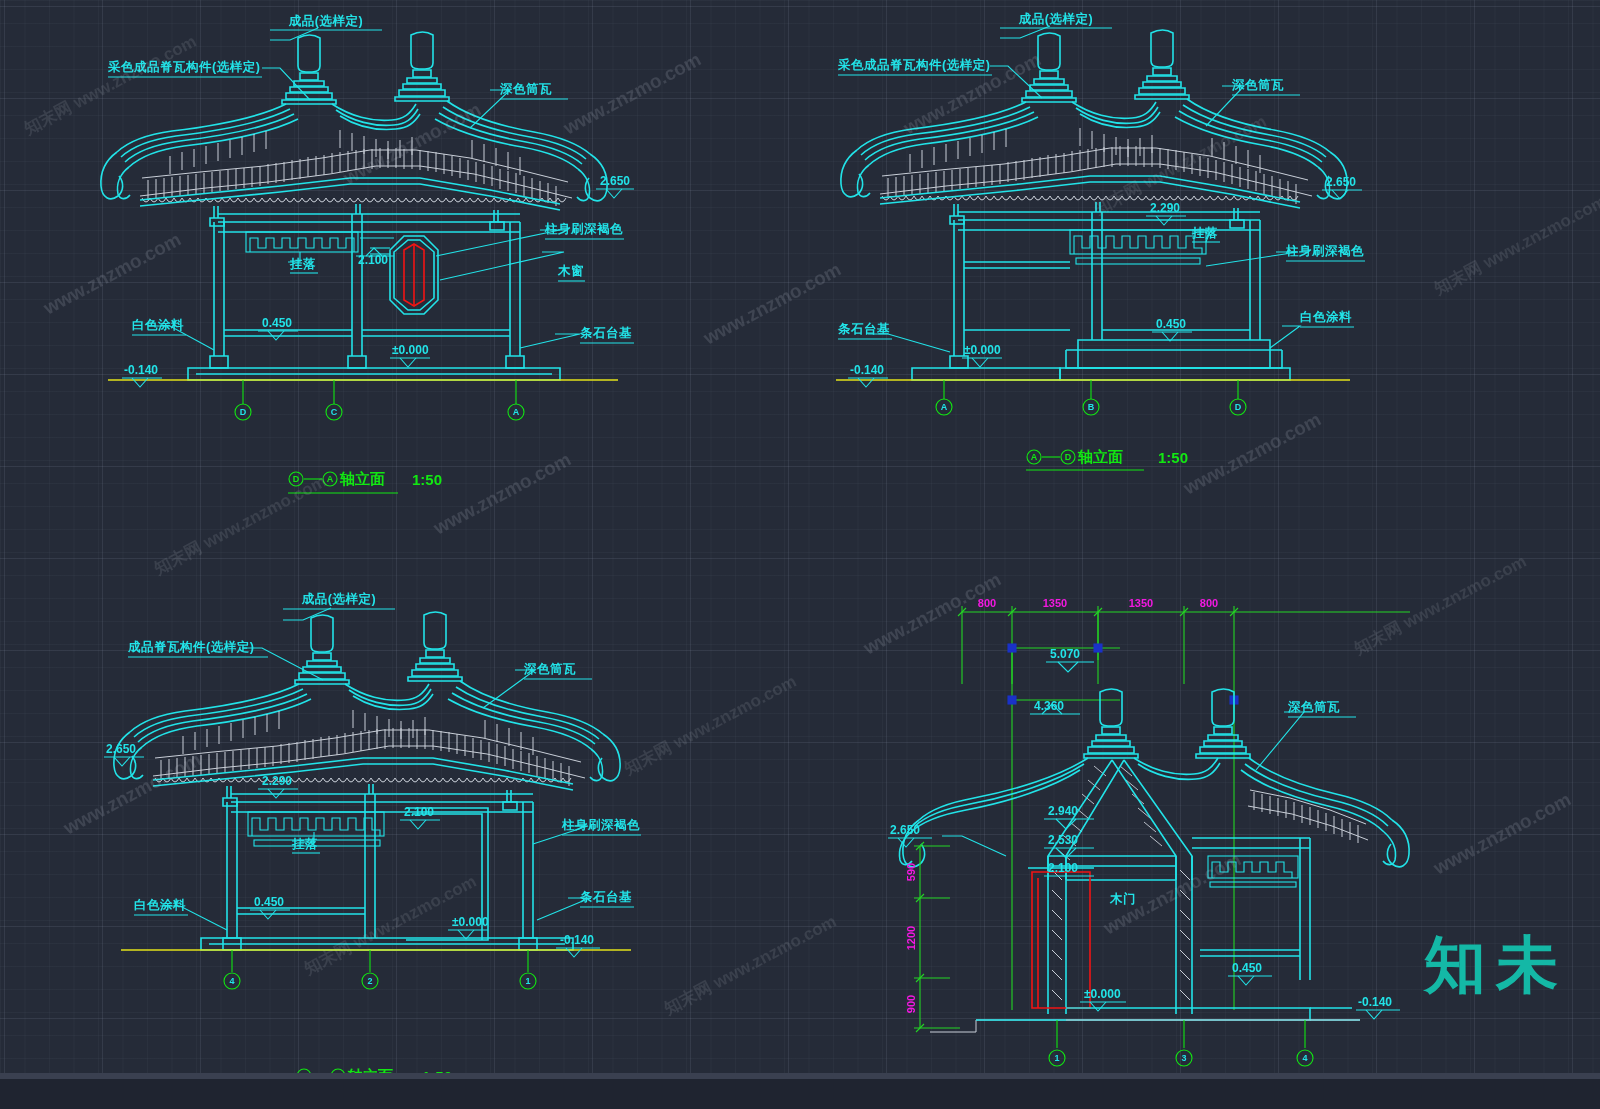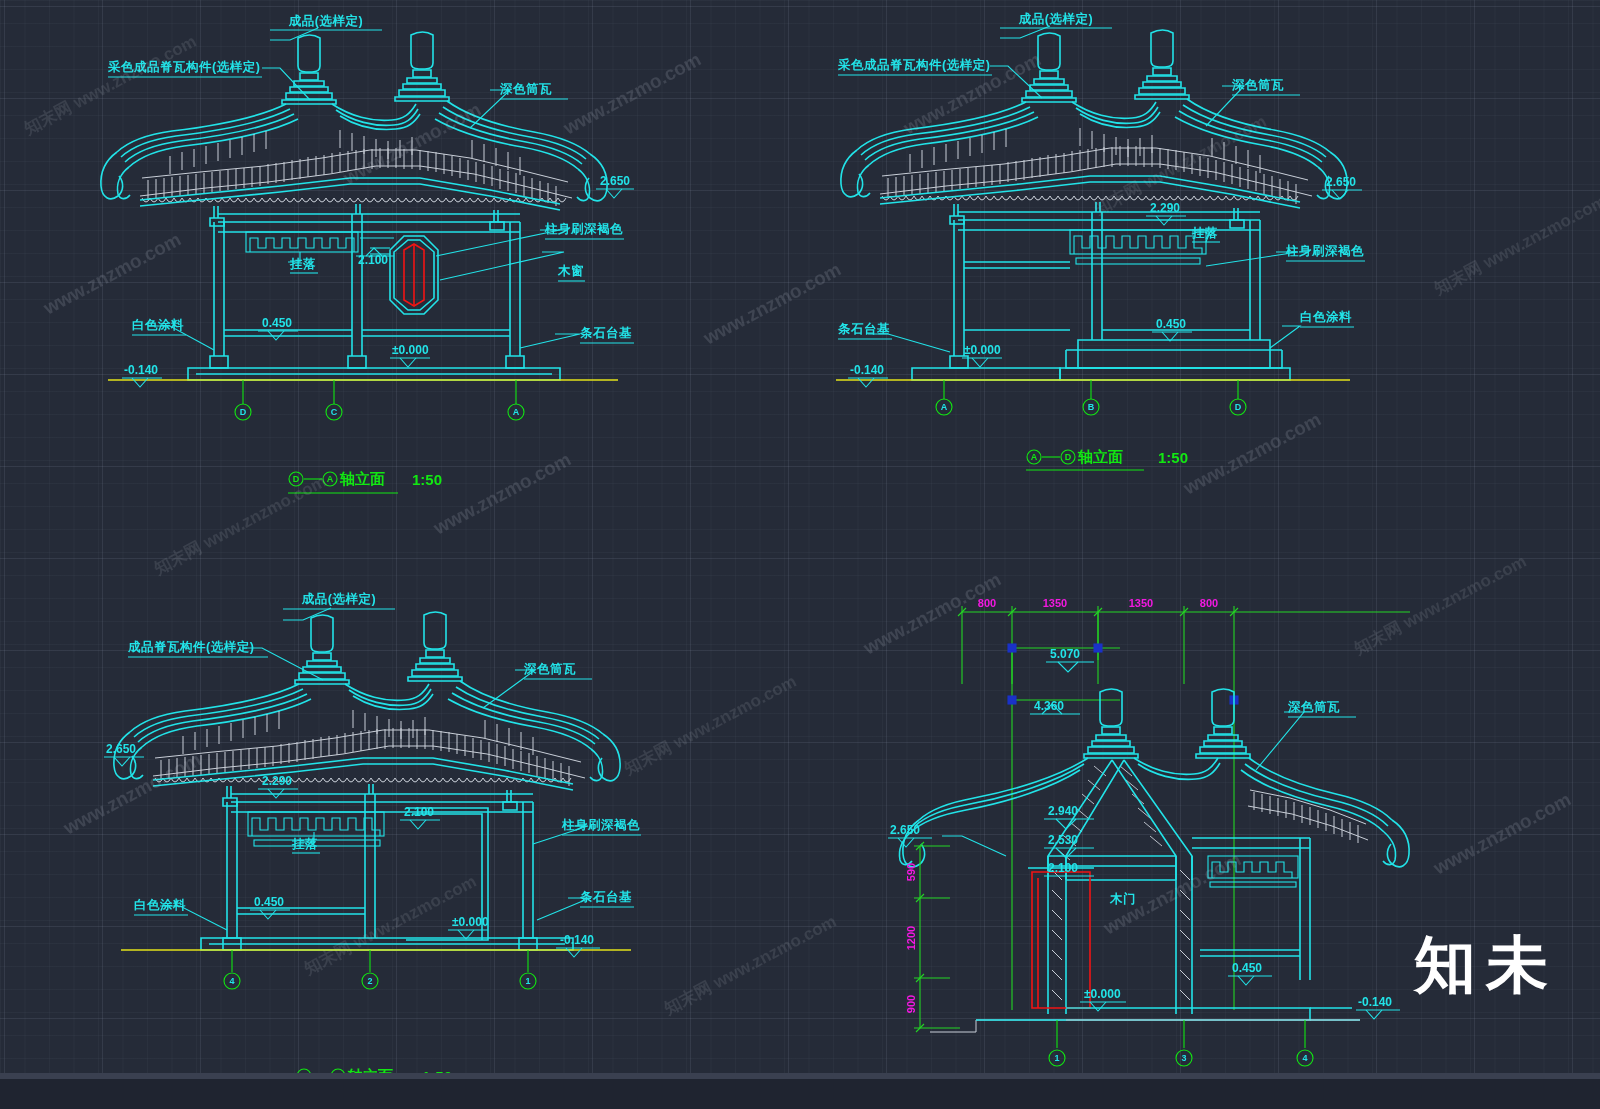--- a/index.html
+++ b/index.html
@@ -36,21 +36,21 @@
   .dimm{font-size:11px;font-weight:bold;}
   .ttl{font-size:15px;font-weight:bold;}
   .axt{font-size:9px;font-weight:bold;}
   
   .wmk{position:absolute;color:rgba(200,208,220,.16);font-size:19px;
        font-weight:bold;white-space:nowrap;pointer-events:none;
        transform:rotate(-28deg);transform-origin:left top;}
   .wmk2{position:absolute;color:rgba(200,208,220,.13);font-size:17px;
        font-weight:bold;white-space:nowrap;pointer-events:none;
        transform:rotate(-28deg);transform-origin:left top;}
-  .logo{position:absolute;right:42px;bottom:72px;color:#ffffff;
+  .logo{position:absolute;right:32px;bottom:72px;color:#14b8a6;
         font-size:62px;font-weight:bold;letter-spacing:10px;
         font-family:"DejaVu Sans",sans-serif;text-align:center;}
   .idtxt{position:absolute;right:26px;bottom:14px;color:#e9edf3;
         font-size:30px;font-weight:bold;letter-spacing:1px;
         font-family:"DejaVu Sans",sans-serif;}
   .botbar{position:absolute;left:0;bottom:0;width:1600px;height:6px;
           background:#3a4050;}
 </style>
 </head>
 <body>

